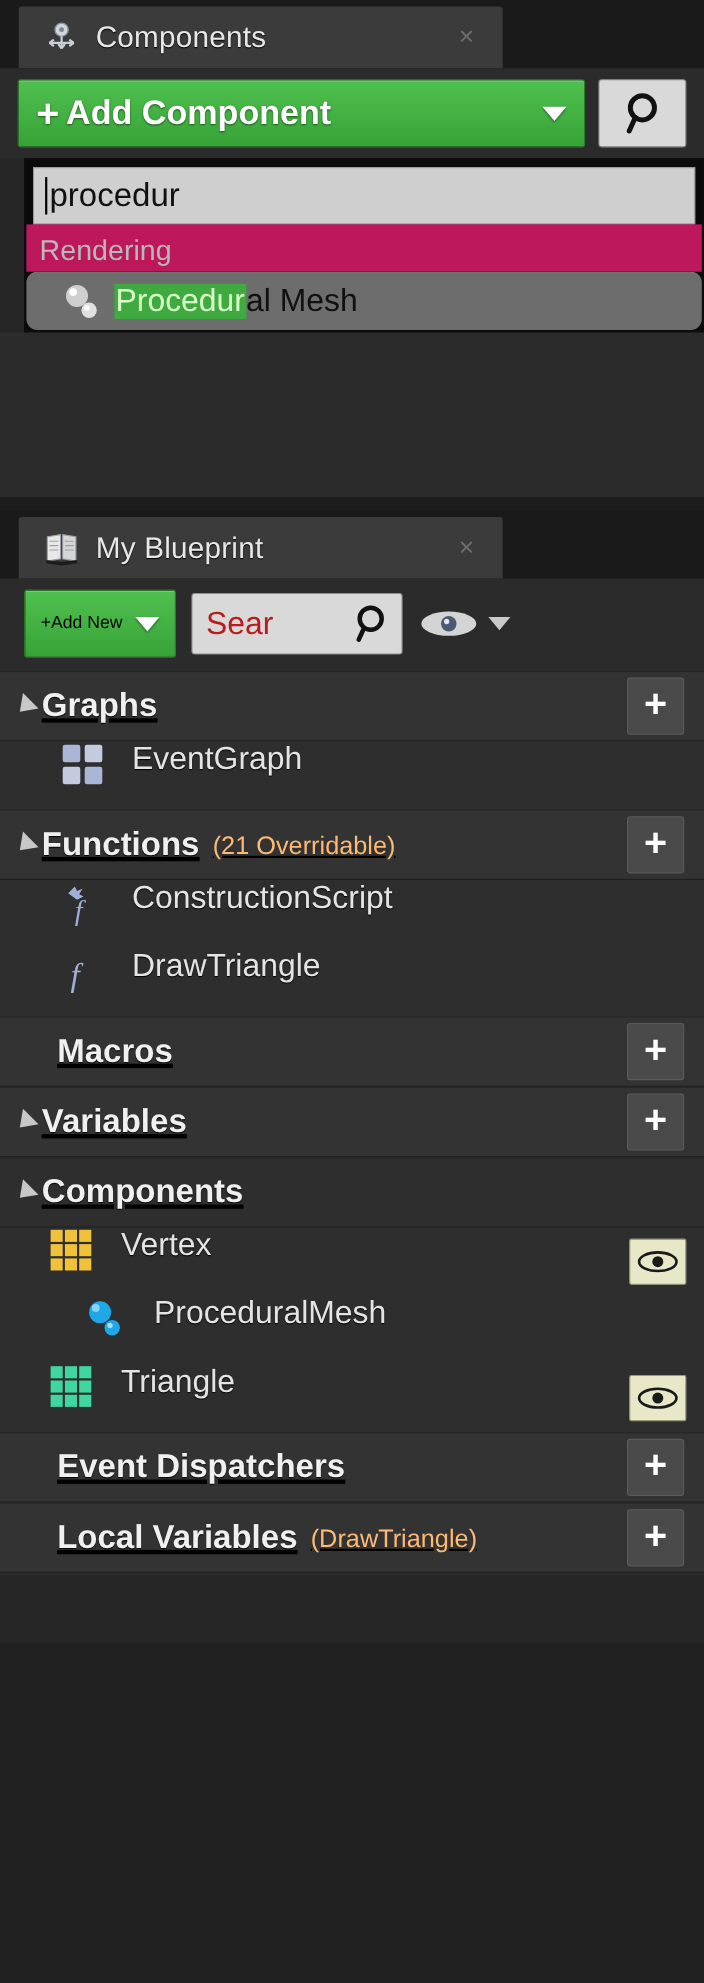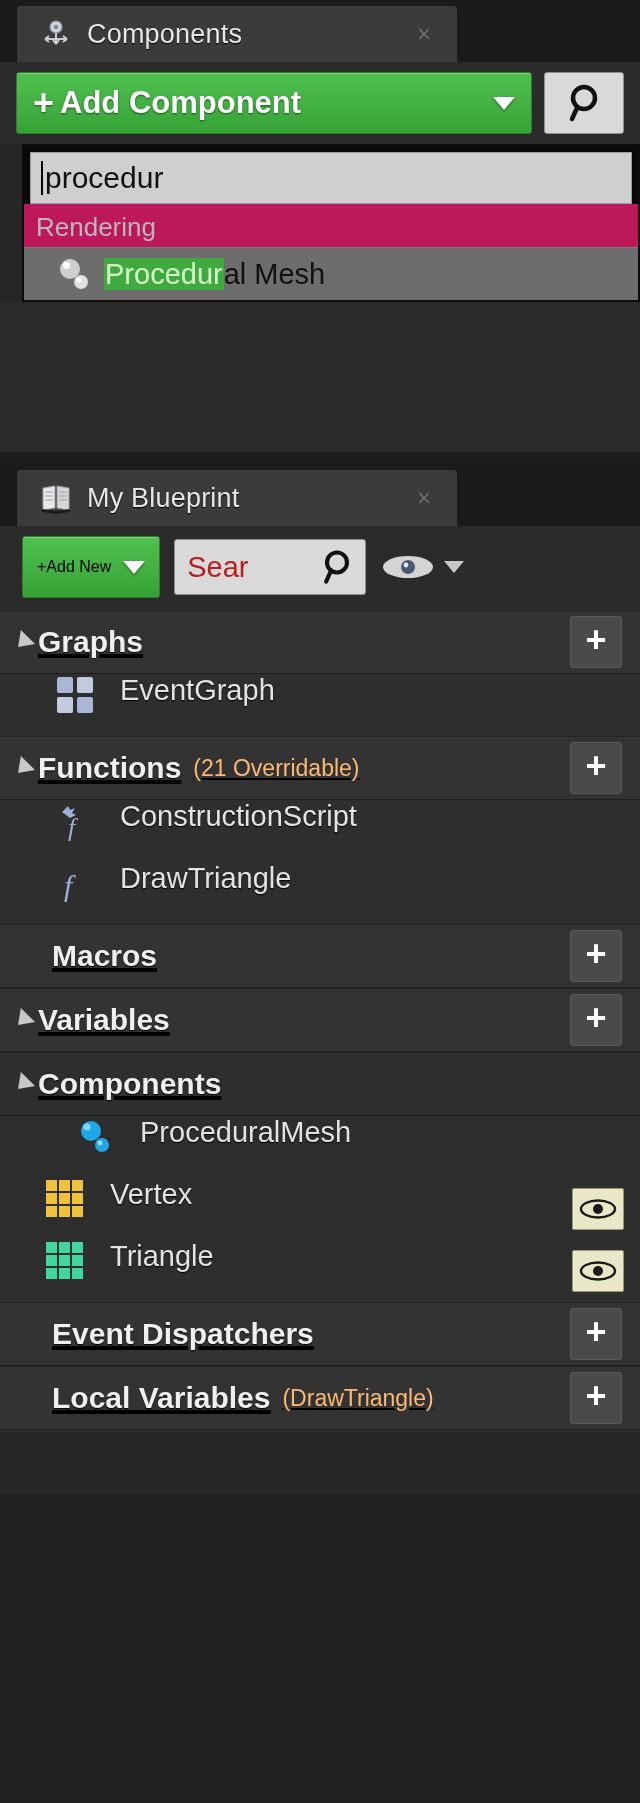--- a/index.html
+++ b/index.html
@@ -95,20 +95,21 @@
   .dd-group {
     color:#b9b9b9; font-size:26px;
     padding:8px 0 4px 12px;
     background:#be185d;
   }
   .dd-item {
     display:flex; align-items:center;
     background:#6d6d6d;
     padding:6px 0 6px 30px;
     border-top:1px solid #7a7a7a;
+    border-radius:10px;
   }
   .dd-item-icon { width:40px;height:40px;margin-right:10px;flex:0 0 auto;display:block;}
   .dd-item-label { font-size:29px; color:#111; white-space:nowrap; }
   .dd-item-label .hl { background:#3faa3f; color:#d8ffc8; padding:0 1px; }
   .comp-empty { height:150px; background:#2b2b2b; }
 
   
   .mb-panel { background:#2b2b2b; }
   .mb-toolbar {
     display:flex; align-items:center; gap:14px;
@@ -340,30 +341,20 @@
         <span class="plus-btn">
             <span>+</span>
           </span>
       </div>
 
       <div class="cat-row" style="background:#2e2e2e;">
         <span class="tri"></span>
         <span class="cat-label" style="font-weight:bold;">Components</span>
       </div>
 
-      <div class="item-row deep">
-        <svg class="item-icon" viewBox="0 0 42 42">
-          <circle cx="17" cy="15" r="10" fill="#1fa8e8"></circle>
-          <circle cx="13" cy="11" r="3.6" fill="#7fd6ff"></circle>
-          <circle cx="28" cy="29" r="7" fill="#1fa8e8"></circle>
-          <circle cx="26" cy="27" r="2.4" fill="#9ee2ff"></circle>
-        </svg>
-        <span class="item-label">ProceduralMesh</span>
-      </div>
-
       <div class="item-row shallow">
         <svg class="item-icon" viewBox="0 0 42 42">
           <rect x="2" y="2" width="11" height="11" fill="#f0c13a"></rect>
           <rect x="15" y="2" width="11" height="11" fill="#f0c13a"></rect>
           <rect x="28" y="2" width="11" height="11" fill="#f0c13a"></rect>
           <rect x="2" y="15" width="11" height="11" fill="#f0c13a"></rect>
           <rect x="15" y="15" width="11" height="11" fill="#f0c13a"></rect>
           <rect x="28" y="15" width="11" height="11" fill="#f0c13a"></rect>
           <rect x="2" y="28" width="11" height="11" fill="#f0c13a"></rect>
           <rect x="15" y="28" width="11" height="11" fill="#f0c13a"></rect>
@@ -371,20 +362,30 @@
         </svg>
         <span class="item-label">Vertex</span>
         <span class="eye-btn">
           <svg width="40" height="26" viewBox="0 0 40 26">
             <ellipse cx="20" cy="13" rx="17" ry="8.5" fill="none" stroke="#1a1a1a" stroke-width="2.4"></ellipse>
             <circle cx="20" cy="13" r="5" fill="#1a1a1a"></circle>
           </svg>
         </span>
       </div>
 
+      <div class="item-row deep">
+        <svg class="item-icon" viewBox="0 0 42 42">
+          <circle cx="17" cy="15" r="10" fill="#1fa8e8"></circle>
+          <circle cx="13" cy="11" r="3.6" fill="#7fd6ff"></circle>
+          <circle cx="28" cy="29" r="7" fill="#1fa8e8"></circle>
+          <circle cx="26" cy="27" r="2.4" fill="#9ee2ff"></circle>
+        </svg>
+        <span class="item-label">ProceduralMesh</span>
+      </div>
+
       <div class="item-row shallow">
         <svg class="item-icon" viewBox="0 0 42 42">
           <rect x="2" y="2" width="11" height="11" fill="#3fd6a0"></rect>
           <rect x="15" y="2" width="11" height="11" fill="#3fd6a0"></rect>
           <rect x="28" y="2" width="11" height="11" fill="#3fd6a0"></rect>
           <rect x="2" y="15" width="11" height="11" fill="#3fd6a0"></rect>
           <rect x="15" y="15" width="11" height="11" fill="#3fd6a0"></rect>
           <rect x="28" y="15" width="11" height="11" fill="#3fd6a0"></rect>
           <rect x="2" y="28" width="11" height="11" fill="#3fd6a0"></rect>
           <rect x="15" y="28" width="11" height="11" fill="#3fd6a0"></rect>

